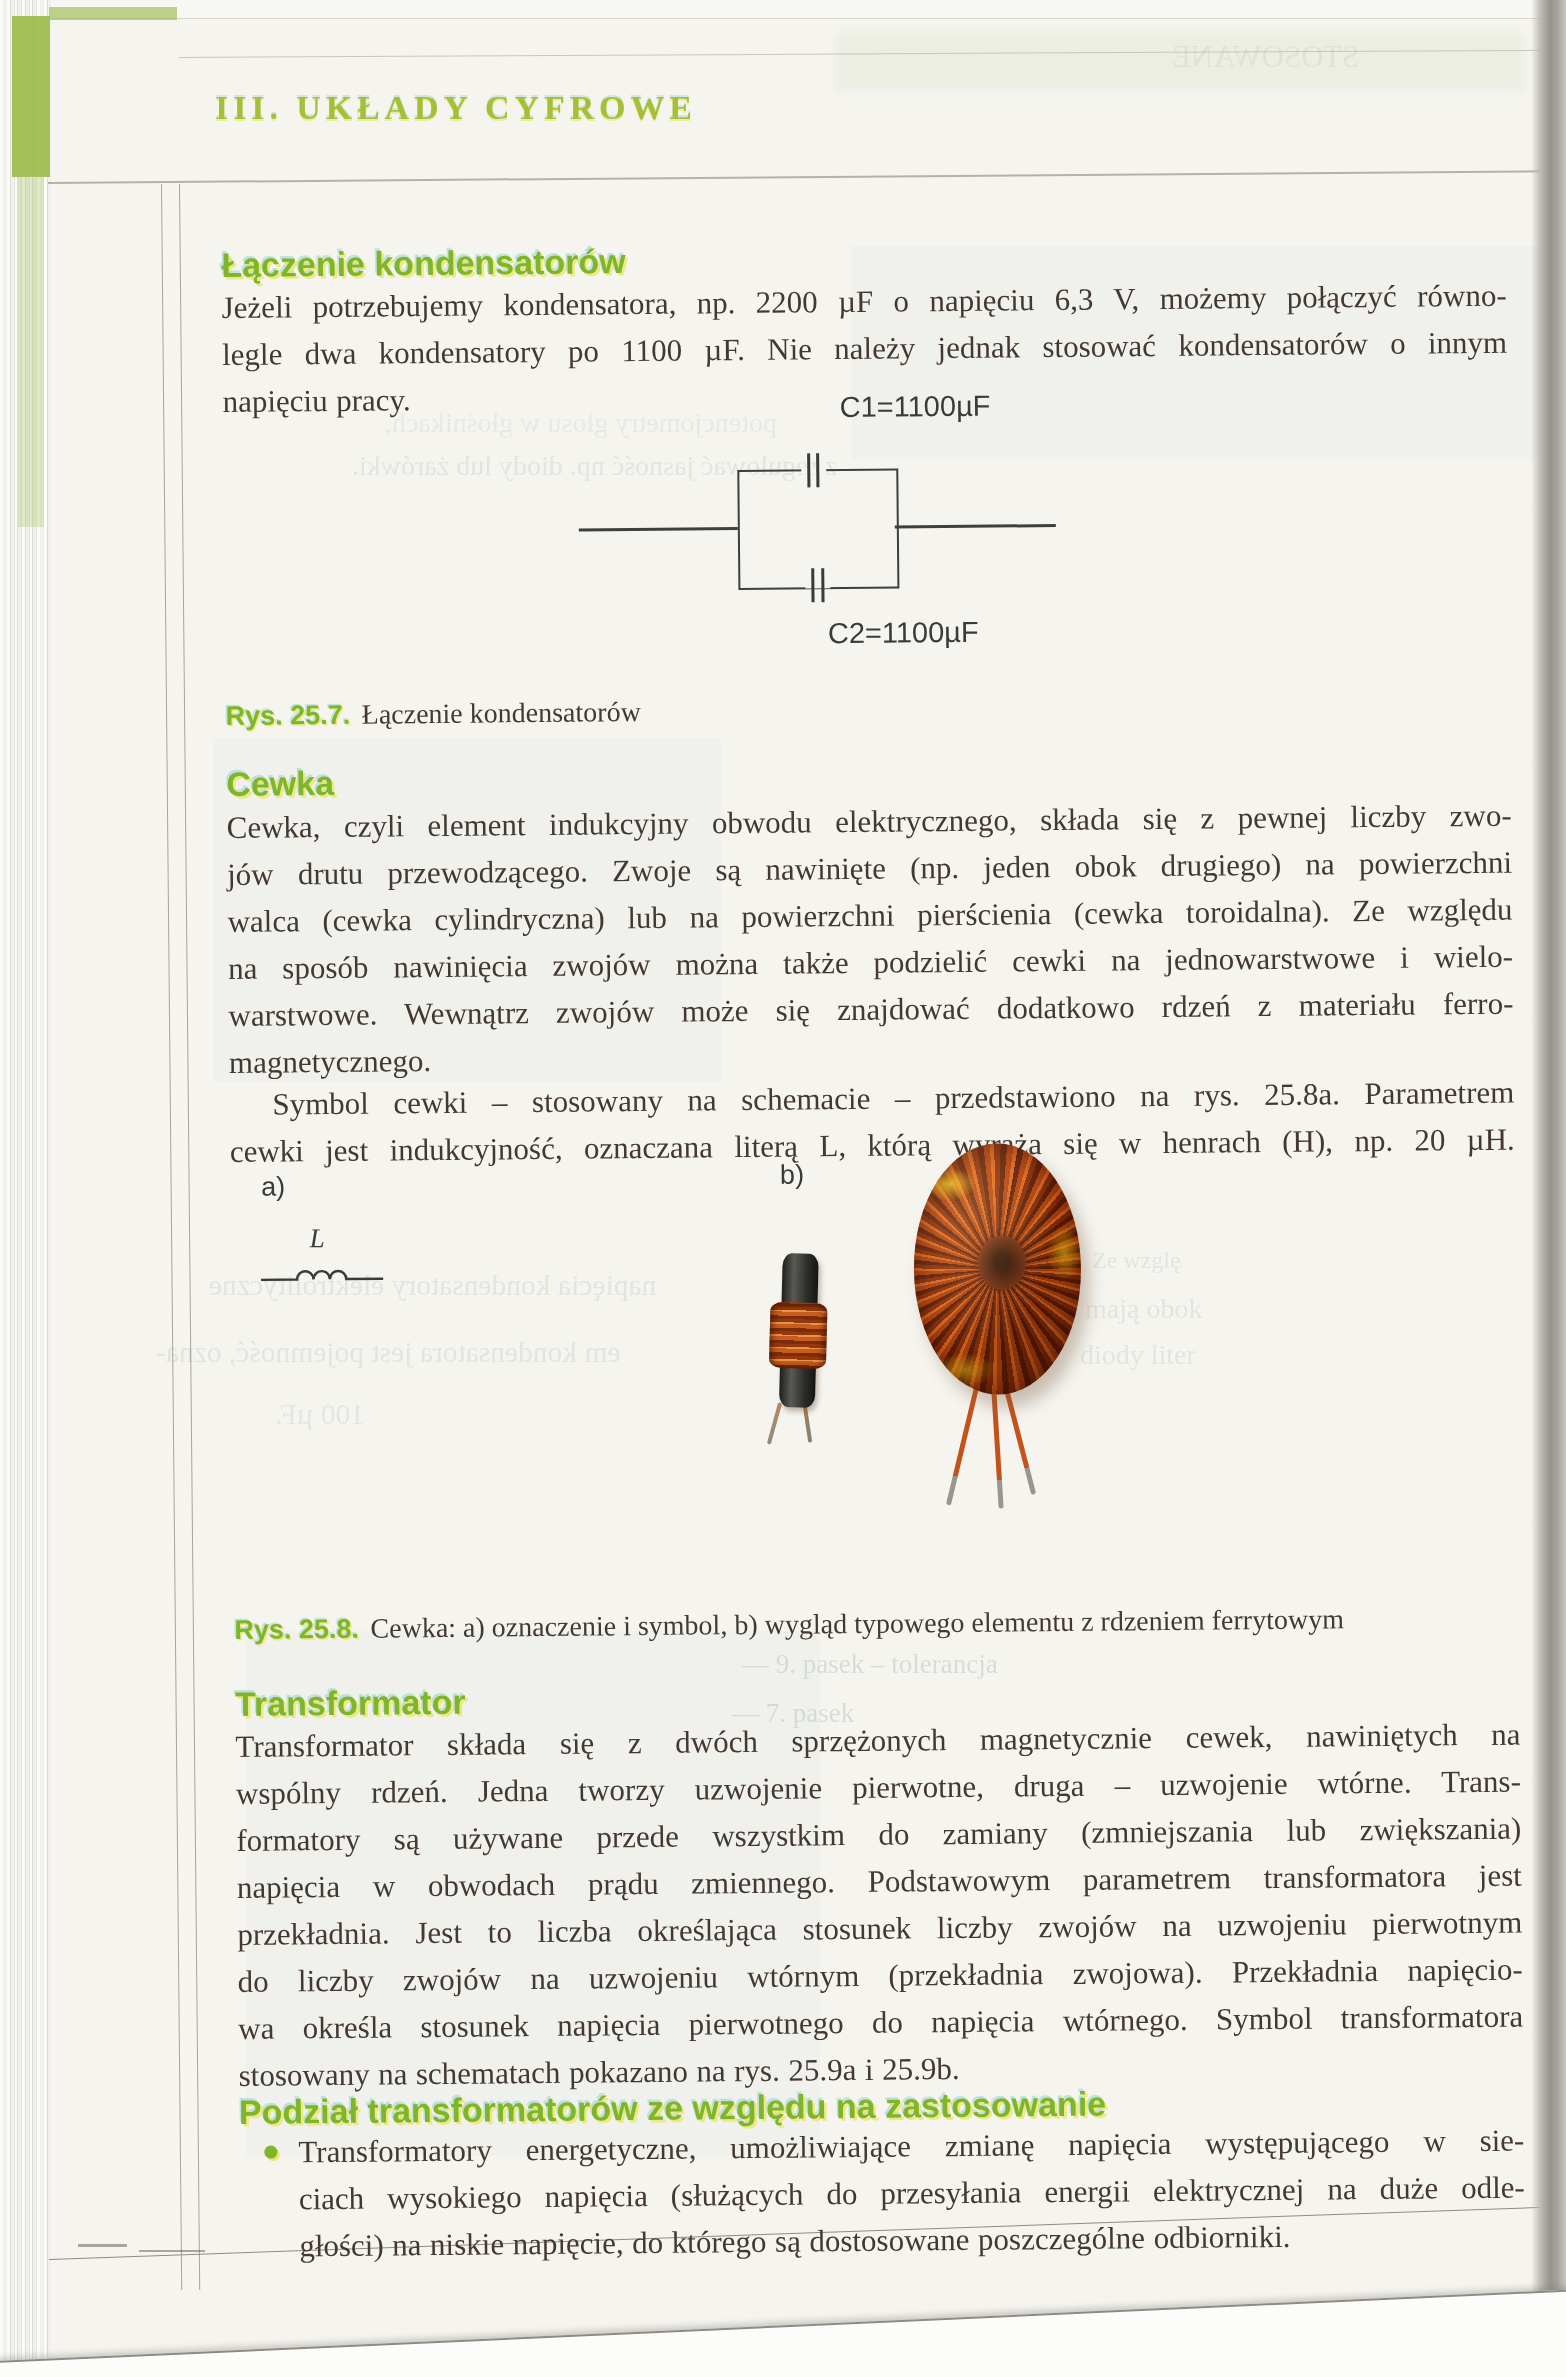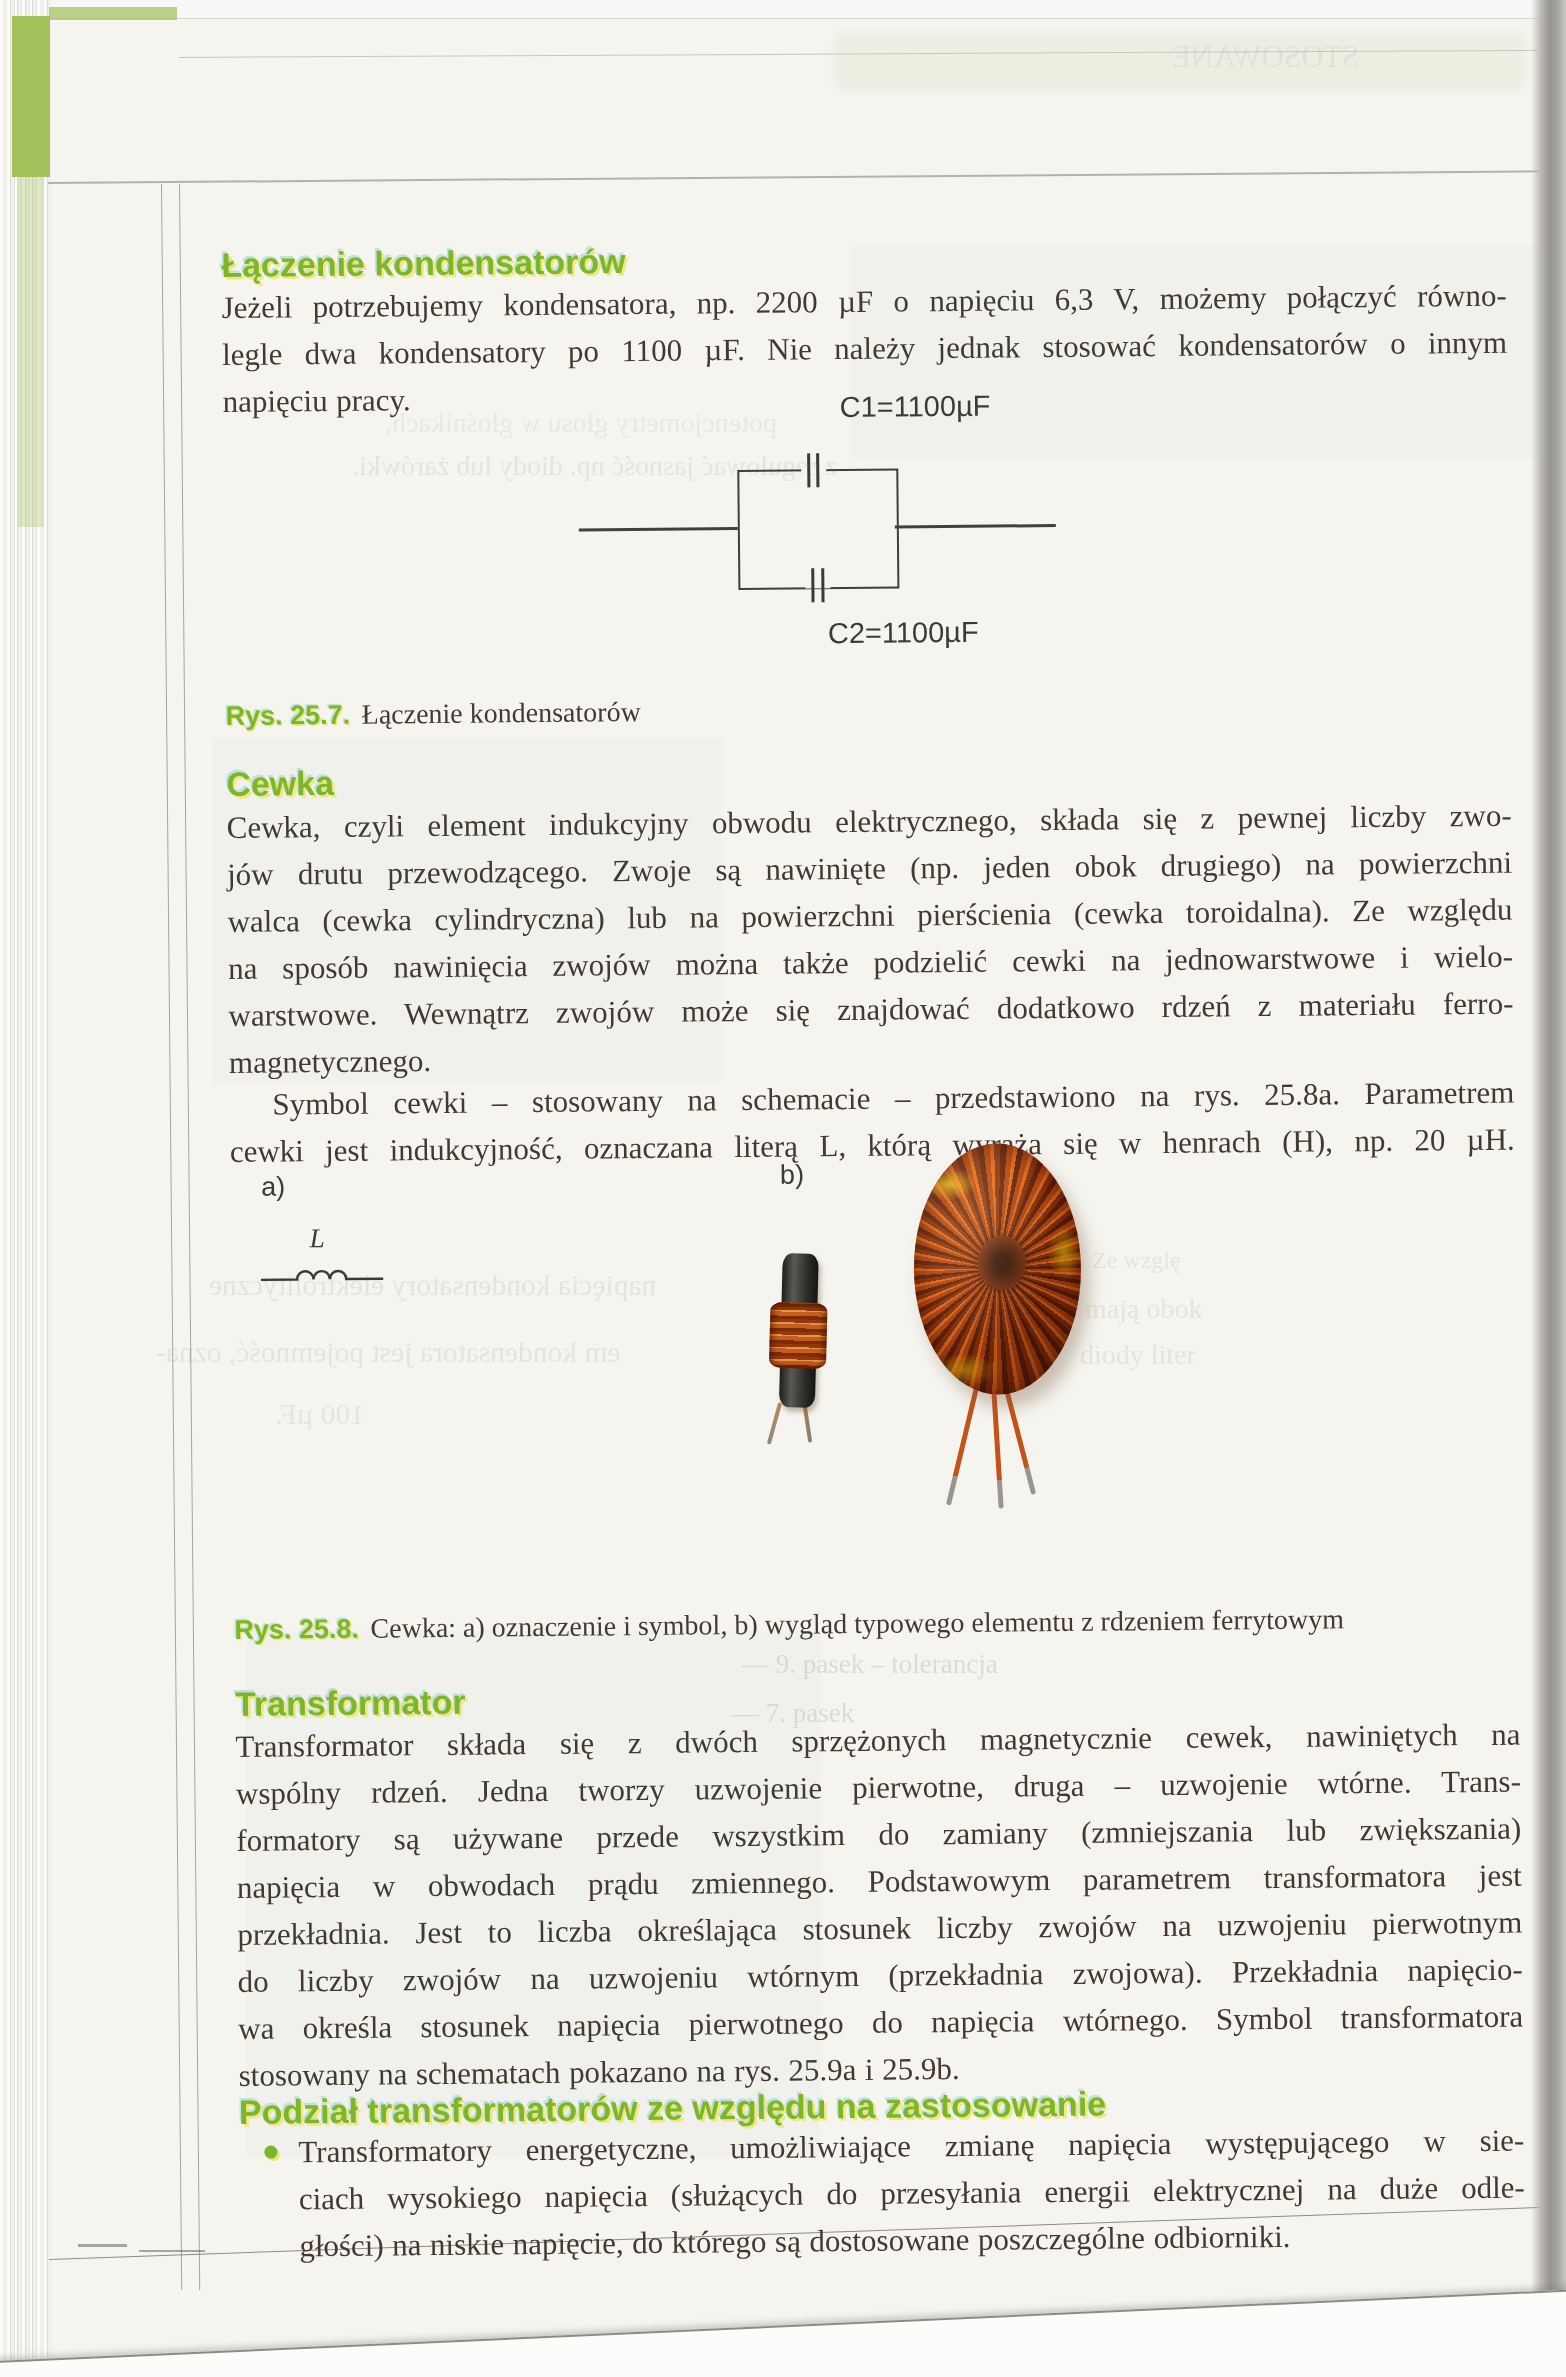--- a/index.html
+++ b/index.html
@@ -119,20 +119,21 @@
       <div class="ghost" style="left: 732px; top: 1698px; font-size: 27px; opacity: 0.22;">— 7. pasek</div>
     </div>
   <div id="header-ghost-wash"></div>
 
   <div id="top-strip"></div>
   <div id="spine"></div>
   <div class="spine-green-a"></div>
   <div class="spine-green-b"></div>
   <div class="spine-green-c"></div>
 
+  <div id="chapter">III. UKŁADY CYFROWE</div>
 
   <div class="rule-h-thin" style="left:179px;top:57px;width:1370px;transform:rotate(-0.3deg);transform-origin:left center;"></div>
   <div class="rule-h" style="left:48px;top:182px;width:1519px;transform:rotate(-0.45deg);transform-origin:left center;"></div>
   <div class="rule-v" style="left:161px;top:184px;height:2106px;"></div>
   <div class="rule-v" style="left:179px;top:184px;height:2106px;"></div>
   <div id="bottom-rule"></div>
   <div class="margin-dash" style="left:78px;top:2244px;width:49px;height:2.5px;"></div>
   <div class="margin-dash" style="left:139px;top:2250px;width:66px;height:1.6px;"></div>
 
   <div id="content">

